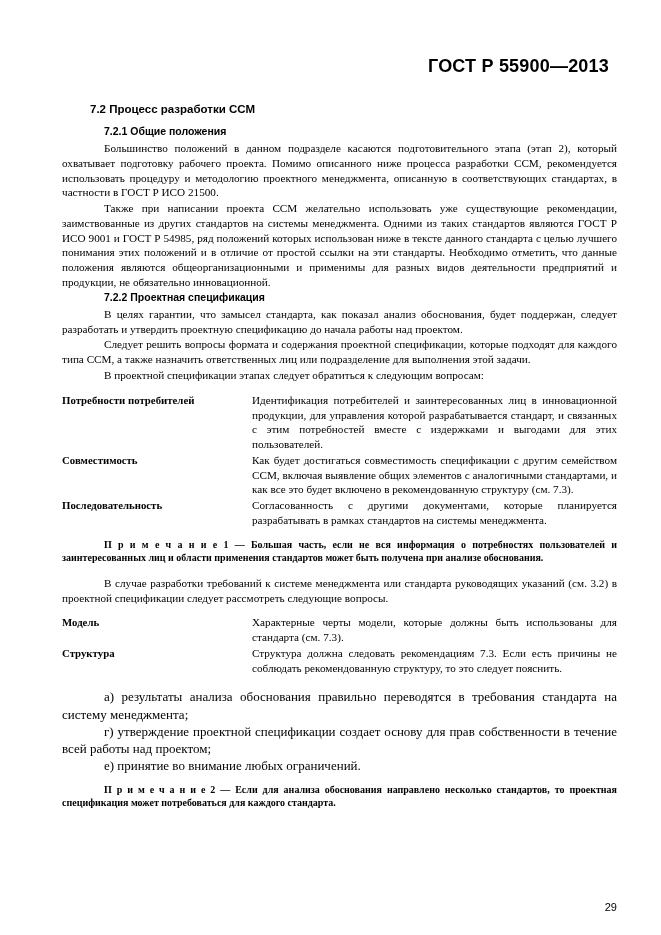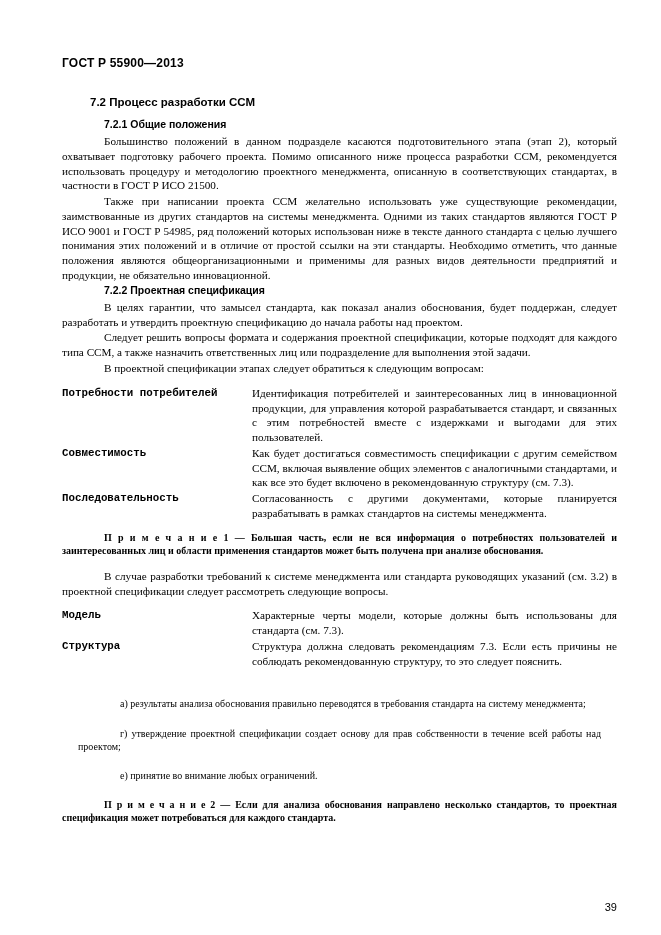--- a/index.html
+++ b/index.html
@@ -16,24 +16,24 @@
     overflow: hidden;
   }
   .page {
     position: relative;
     width: 661px;
     height: 935px;
     box-sizing: border-box;
     padding: 56px 44px 30px 62px;
   }
   .page-header {
-    text-align: left;
+    text-align: right;
     font-family: "Liberation Sans", sans-serif;
     font-weight: bold;
-    font-size: 12px;
+    font-size: 18px;
     letter-spacing: 0.2px;
     margin: 0 0 26px 0;
     padding-right: 8px;
   }
   h2.section-title {
     font-family: "Liberation Sans", sans-serif;
     font-size: 11.5px;
     font-weight: bold;
     margin: 0 0 10px 0;
     padding-left: 28px;
@@ -68,33 +68,33 @@
     margin: 10px 0 0 0;
   }
   table.defs td {
     vertical-align: top;
     font-size: 11.2px;
     line-height: 1.32;
     padding: 0 0 1px 0;
   }
   table.defs td.term {
     width: 182px;
-    font-family: Liberation Mono, monospace;
+    font-family: Liberation Serif, serif;
     font-weight: bold;
     font-size: 10.8px;
     padding-right: 8px;
   }
   table.defs td.desc {
     text-align: justify;
   }
   .list-p {
-    font-size: 10px;
+    font-size: 13px;
     line-height: 1.32;
     text-align: justify;
-    margin: 16px;
+    margin: 0;
     text-indent: 42px;
   }
   .page-number {
     position: absolute;
     right: 44px;
     bottom: 22px;
     font-family: "Liberation Sans", sans-serif;
     font-size: 11px;
   }
 </style>
@@ -155,15 +155,15 @@
   </table>
 
   <div class="spacer-md"></div>
 
   <p class="list-p">а) результаты анализа обоснования правильно переводятся в требования стандарта на систему менеджмента;</p>
   <p class="list-p">г) утверждение проектной спецификации создает основу для прав собственности в течение всей работы над проектом;</p>
   <p class="list-p">е) принятие во внимание любых ограничений.</p>
 
   <p class="note">П р и м е ч а н и е  2 — Если для анализа обоснования направлено несколько стандартов, то проектная спецификация может потребоваться для каждого стандарта.</p>
 
-  <div class="page-number">39</div>
+  <div class="page-number">29</div>
 
 </div>
 
 </body></html>

